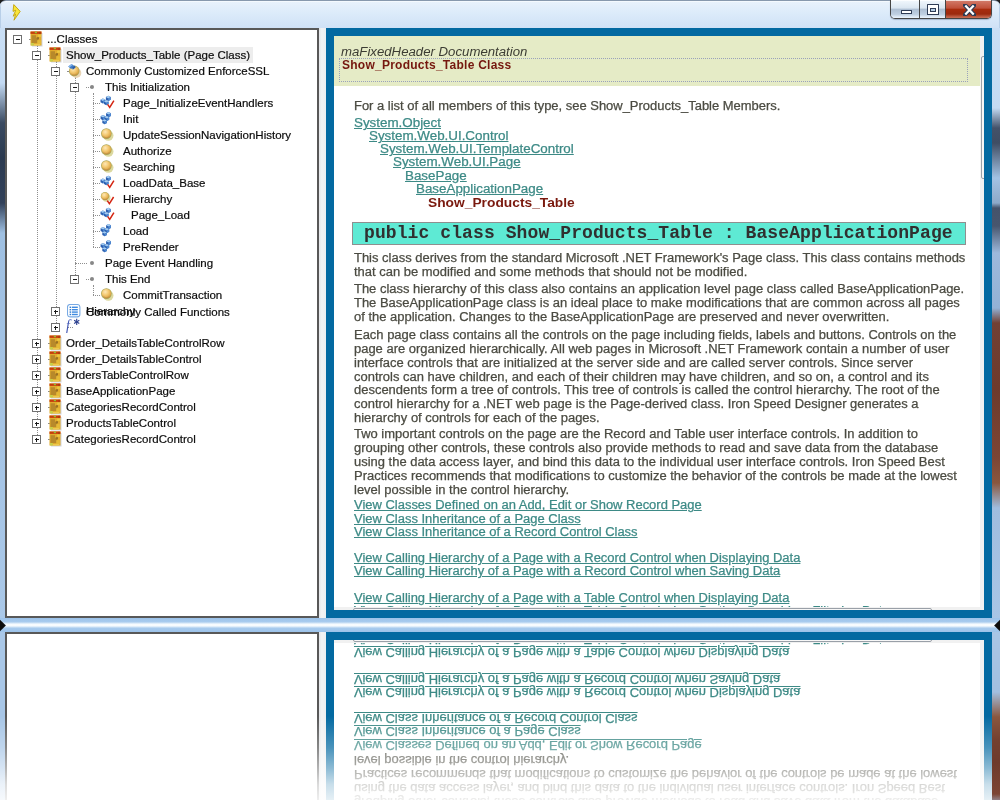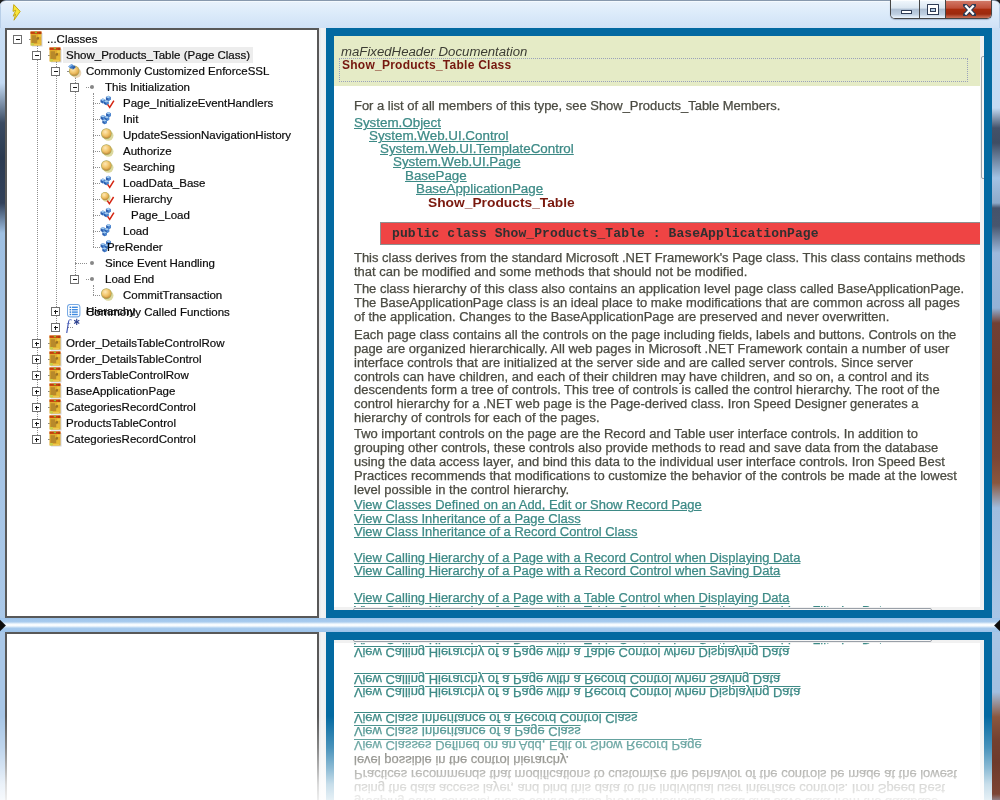--- a/index.html
+++ b/index.html
@@ -311,30 +311,30 @@
               <path d="M0 -2.4 L2.4 -1.1 L2.4 1.5 L0 2.8 L-2.4 1.5 L-2.4 -1.1 Z" fill="#2b5fb0"></path>
               <path d="M0 -2.4 L2.4 -1.1 L0 0.2 L-2.4 -1.1 Z" fill="#a3cdf2"></path>
               <path d="M0 0.2 L2.4 -1.1 L2.4 1.5 L0 2.8 Z" fill="#4f8ad2"></path>
             </g>
             <g transform="translate(4.6,10.6) scale(0.95)">
               <path d="M0 -2.4 L2.4 -1.1 L2.4 1.5 L0 2.8 L-2.4 1.5 L-2.4 -1.1 Z" fill="#2b5fb0"></path>
               <path d="M0 -2.4 L2.4 -1.1 L0 0.2 L-2.4 -1.1 Z" fill="#a3cdf2"></path>
               <path d="M0 0.2 L2.4 -1.1 L2.4 1.5 L0 2.8 Z" fill="#4f8ad2"></path>
             </g>
           </svg>
-<div class="trtxt" style="left:100px;top:209px">PreRender</div>
+<div class="trtxt" style="left:116px;top:209px">PreRender</div>
 <div class="hdot" style="left:68px;top:233px;width:12px"></div>
 <div class="blt" style="left:82.5px;top:231px"></div>
-<div class="trtxt" style="left:98px;top:225px">Since Event Handling</div>
+<div class="trtxt" style="left:98px;top:225px">Page Event Handling</div>
 <div class="hdot" style="left:79px;top:249px;width:7px"></div>
 <div class="ebox" style="left:63px;top:245px">
             <div class="bh"></div>
           </div>
 <div class="blt" style="left:82.5px;top:247px"></div>
-<div class="trtxt" style="left:98px;top:241px">Load End</div>
+<div class="trtxt" style="left:98px;top:241px">This End</div>
 <div class="hdot" style="left:86px;top:265px;width:7px"></div>
 <svg class="ti" style="left:93px;top:257px" width="15" height="15" viewBox="0 0 15 15">
             <g transform="scale(1.0)">
               <circle cx="8.3" cy="8.6" r="5.2" fill="#dcd9a0"></circle>
               <circle cx="6.4" cy="6.6" r="5.35" fill="#aaa85c"></circle>
               <circle cx="6.4" cy="6.6" r="4.7" fill="url(#gsp)"></circle>
               <path d="M2.6 8.6 q3.6 3.4 7.6 0 l-1.4 2.2 q-2.6 1.4 -4.8 0 z" fill="#b08448" opacity="0.5"></path>
             </g>
           </svg>
 <div class="trtxt" style="left:116px;top:257px">CommitTransaction</div>
@@ -506,21 +506,21 @@
 </div>
       </div>
 <style>
 .rhead { position:absolute; left:0; top:0; width:646px; height:50px; background:#e5ebc6; }
 .mafix { position:absolute; left:6.5px; top:8.5px; font-style:italic; font-size:12px; color:#3c3c33; transform:scaleX(1.10); transform-origin:0 0; }
 .focusrect { position:absolute; left:4.5px; top:21.5px; width:629px; height:24px; border:1px dotted #9aa2ba; }
 .rh1 { position:absolute; left:8px; top:21.8px; font-size:12px; font-weight:bold; color:#75170e; letter-spacing:0.25px;}
 .rtxt { position:absolute; font-size:12px; line-height:13.9px; color:#4b4b42; white-space:pre; transform:scaleX(1.08); transform-origin:0 0; -webkit-text-stroke:0.25px #4b4b42; }
 .hier { position:absolute; font-size:12.5px; color:#3d8a86; text-decoration:underline; white-space:pre; transform:scaleX(1.07); transform-origin:0 0; -webkit-text-stroke:0.25px #3d8a86;}
 .hierb { position:absolute; font-size:13px; font-weight:bold; color:#7a190e; white-space:pre; transform:scaleX(1.06); transform-origin:0 0;}
-.codebox { position:absolute; left:18px; top:186px; width:614px; height:23px; background:#ef4444; border:1px solid #8f8f8f; font-family:"Liberation Mono",monospace; font-weight:bold; font-size:13px; color:#303030; line-height:21px; letter-spacing:0.1px; padding-left:11px; white-space:pre;margin-left:28px;}
+.codebox { position:absolute; left:18px; top:186px; width:614px; height:23px; background:#5eead4; border:1px solid #8f8f8f; font-family:"Liberation Mono",monospace; font-weight:bold; font-size:18px; color:#303030; line-height:21px; letter-spacing:0.1px; padding-left:11px; white-space:pre;}
 .links { position:absolute; left:20px; font-size:12px; line-height:13.2px; color:#3d8a86; white-space:pre; transform:scaleX(1.08); transform-origin:0 0; -webkit-text-stroke:0.25px #3d8a86;}
 .links span { text-decoration:underline; }
 .vsb { position:absolute; left:646px; top:0; width:16px; height:571px; background:#f1f1f1; }
 .hsb { position:absolute; left:0; top:571px; width:646px; height:15px; background:#f1f1f1; }
 .sbcorner { position:absolute; left:646px; top:571px; width:16px; height:15px; background:#f1f1f1; }
 .vthumb { position:absolute; left:1px; width:14px; background:linear-gradient(to right,#f9f9f9,#e3e3e3 55%,#d2d2d2); border:1px solid #9aa0a8; border-radius:2px;}
 .hthumb { position:absolute; top:1px; height:14px; background:linear-gradient(to bottom,#f9f9f9,#e3e3e3 55%,#d2d2d2); border:1px solid #9aa0a8; border-radius:2px;}
 .grip-v { position:absolute; left:3.5px; width:6px; height:1px; background:#8f969e; }
 .grip-h { position:absolute; top:4.5px; width:1px; height:6px; background:#8f969e; }
 .sbarrow { position:absolute; width:0; height:0; }

